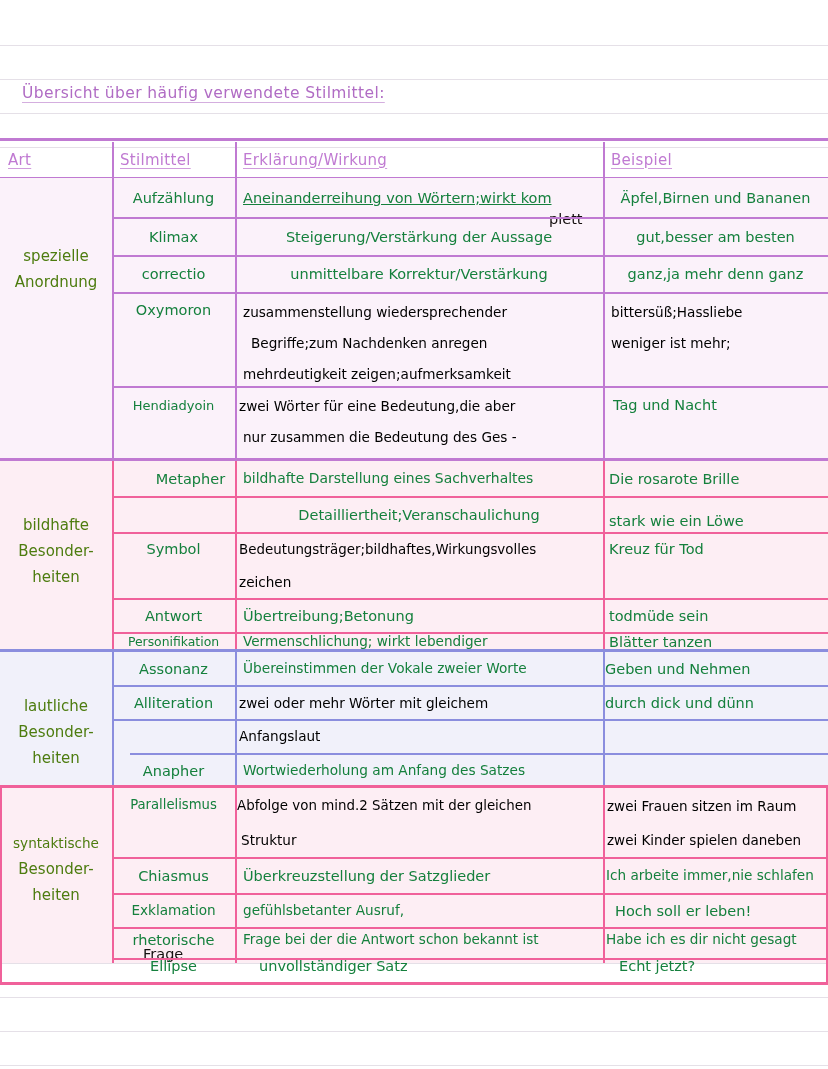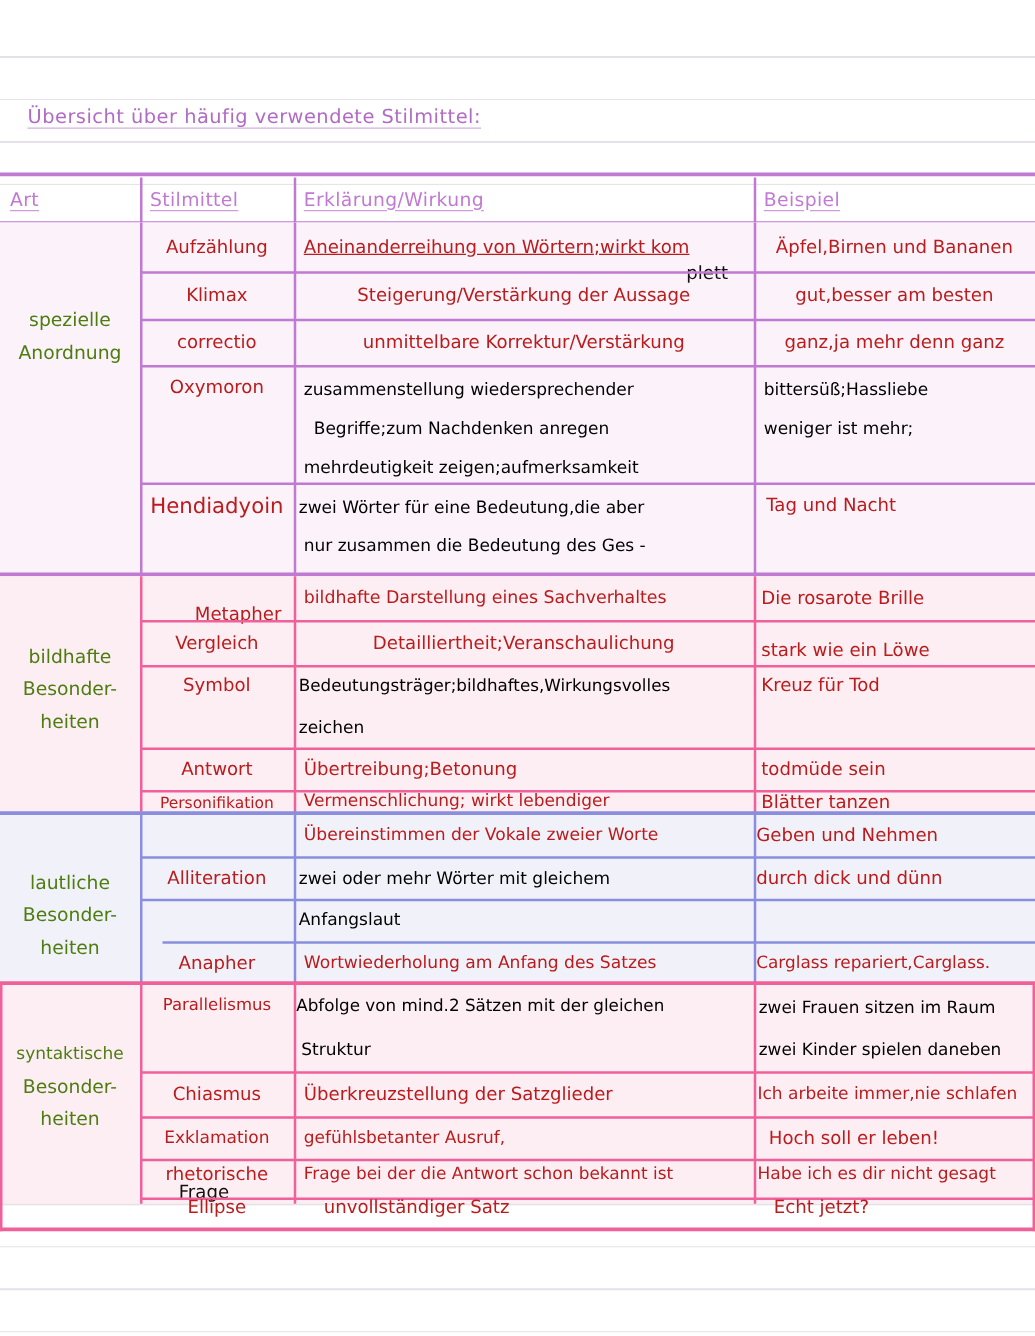--- a/index.html
+++ b/index.html
@@ -41,21 +41,21 @@
 
   
   .tbl{position:absolute;left:0;top:138px;width:828px;}
 
   .row{display:flex;width:828px;position:relative;}
   .cell{
     box-sizing:border-box;
     overflow:hidden;
     padding:0 4px;
     font-size:14.5px;
-    color:#b91c1c;
+    color:#15803d;
     line-height:1.0;
     display:flex;
     align-items:center;
     white-space:nowrap;
   }
   .cell.c1{width:112px;}
   .cell.c2{width:123px;}
   .cell.c3{width:368px;}
   .cell.c4{width:225px;}
 
@@ -167,21 +167,21 @@
           <div class="sm" style="line-height:31px;">mehrdeutigkeit zeigen;aufmerksamkeit</div>
         </div>
         <div class="stack" style="position:absolute;left:611px;top:4px;width:217px;">
           <div class="sm" style="line-height:31px;">bittersüß;Hassliebe</div>
           <div class="sm" style="line-height:31px;">weniger ist mehr;</div>
         </div>
         <div class="hline bline-purple" style="left:112px;width:716px;top:93px;"></div>
       </div>
 
       <div style="position:absolute;left:0;top:209px;width:828px;height:74px;">
-        <div class="cell c2 ctr" style="position:absolute;left:112px;top:0;height:36px;font-size:17px;">Hendiadyoin</div>
+        <div class="cell c2 ctr" style="position:absolute;left:112px;top:0;height:36px;font-size:13px;">Hendiadyoin</div>
         <div class="stack" style="position:absolute;left:239px;top:4px;width:364px;">
           <div class="sm" style="line-height:31px;">zwei Wörter für eine Bedeutung,die aber</div>
           <div class="sm" style="line-height:31px;padding-left:4px;">nur zusammen die Bedeutung des Ges -</div>
           <div class="sm" style="line-height:31px;padding-left:4px;">amtsausdrucks ergeben</div>
         </div>
         <div class="cell c4 lft" style="position:absolute;left:603px;top:0;height:36px;padding-left:10px;">Tag und Nacht</div>
       </div>
 
       <div class="hline bline-purple bline-thick" style="width:828px;bottom:0;"></div>
     </div>
@@ -191,28 +191,27 @@
       <div class="vline bline-pink" style="left:235px;"></div>
       <div class="vline bline-pink" style="left:603px;"></div>
 
       <div class="stack" style="position:absolute;left:0;top:38px;width:112px;height:104px;align-items:center;">
         <div class="lbl">bildhafte</div>
         <div class="lbl">Besonder-</div>
         <div class="lbl">heiten</div>
       </div>
 
       <div style="position:absolute;left:0;top:0;width:828px;height:36px;">
-        <div class="cell c2 ctr" style="position:absolute;left:112px;top:13px;height:36px;padding-left:38px;">Metapher</div>
+        <div class="cell c2 ctr" style="position:absolute;left:112px;top:0;height:36px;padding-left:38px;">Metapher</div>
         <div class="cell c3 lft" style="position:absolute;left:235px;top:0;height:36px;font-size:13.9px;">bildhafte Darstellung eines Sachverhaltes</div>
         <div class="cell c4 lft" style="position:absolute;left:603px;top:0;height:36px;padding-left:6px;">Die rosarote Brille</div>
         <div class="hline bline-pink" style="left:112px;width:716px;top:35px;"></div>
       </div>
 
       <div style="position:absolute;left:0;top:36px;width:828px;height:36px;">
-        <div class="cell c2 ctr" style="position:absolute;left:112px;top:0;height:36px;">Vergleich</div>
         <div class="cell c3 ctr" style="position:absolute;left:235px;top:0;height:36px;">Detailliertheit;Veranschaulichung</div>
         <div class="cell c4 lft" style="position:absolute;left:603px;top:0;height:48px;padding-left:6px;">stark wie ein Löwe</div>
         <div class="hline bline-pink" style="left:112px;width:716px;top:35px;"></div>
       </div>
 
       <div style="position:absolute;left:0;top:72px;width:828px;height:66px;">
         <div class="cell c2 ctr" style="position:absolute;left:112px;top:0;height:33px;">Symbol</div>
         <div class="stack" style="position:absolute;left:239px;top:1px;width:364px;">
           <div class="sm" style="line-height:32px;font-size:13.4px;">Bedeutungsträger;bildhaftes,Wirkungsvolles</div>
           <div class="sm" style="line-height:32px;">zeichen</div>
@@ -242,40 +241,40 @@
       <div class="vline bline-blue" style="left:235px;"></div>
       <div class="vline bline-blue" style="left:603px;"></div>
 
       <div class="stack" style="position:absolute;left:0;top:30px;width:112px;height:100px;align-items:center;">
         <div class="lbl">lautliche</div>
         <div class="lbl">Besonder-</div>
         <div class="lbl">heiten</div>
       </div>
 
       <div style="position:absolute;left:0;top:0;width:828px;height:34px;">
+        <div class="cell c2 ctr" style="position:absolute;left:112px;top:0;height:34px;">Assonanz</div>
         <div class="cell c3 lft" style="position:absolute;left:235px;top:0;height:34px;font-size:13.7px;">Übereinstimmen der Vokale zweier Worte</div>
         <div class="cell c4 lft" style="position:absolute;left:603px;top:0;height:34px;padding-left:2px;">Geben und Nehmen</div>
         <div class="hline bline-blue" style="left:112px;width:716px;top:33px;"></div>
       </div>
 
       <div style="position:absolute;left:0;top:34px;width:828px;height:68px;">
         <div class="cell c2 ctr" style="position:absolute;left:112px;top:0;height:34px;">Alliteration</div>
         <div class="stack" style="position:absolute;left:239px;top:1px;width:364px;">
           <div class="sm" style="line-height:33px;">zwei oder mehr Wörter mit gleichem</div>
           <div class="sm" style="line-height:33px;">Anfangslaut</div>
         </div>
         <div class="cell c4 lft" style="position:absolute;left:603px;top:0;height:34px;padding-left:2px;">durch dick und dünn</div>
         <div class="hline bline-blue" style="left:112px;width:716px;top:33px;"></div>
         <div class="hline bline-blue" style="left:130px;width:698px;top:67px;"></div>
       </div>
 
       <div style="position:absolute;left:0;top:102px;width:828px;height:34px;">
         <div class="cell c2 ctr" style="position:absolute;left:112px;top:0;height:34px;">Anapher</div>
         <div class="cell c3 lft" style="position:absolute;left:235px;top:0;height:34px;font-size:13.7px;">Wortwiederholung am Anfang des Satzes</div>
-        <div class="cell c4 lft" style="position:absolute;left:603px;top:0;height:34px;padding-left:2px;font-size:13.5px;">Carglass repariert,Carglass.</div>
       </div>
 
       <div class="hline bline-pink bline-thick" style="width:828px;bottom:0;"></div>
     </div>
 
     <div class="sec sec-rose" style="height:175px;">
       <div class="vline bline-pink" style="left:112px;"></div>
       <div class="vline bline-pink" style="left:235px;"></div>
       <div class="vline bline-pink" style="left:603px;"></div>
 

